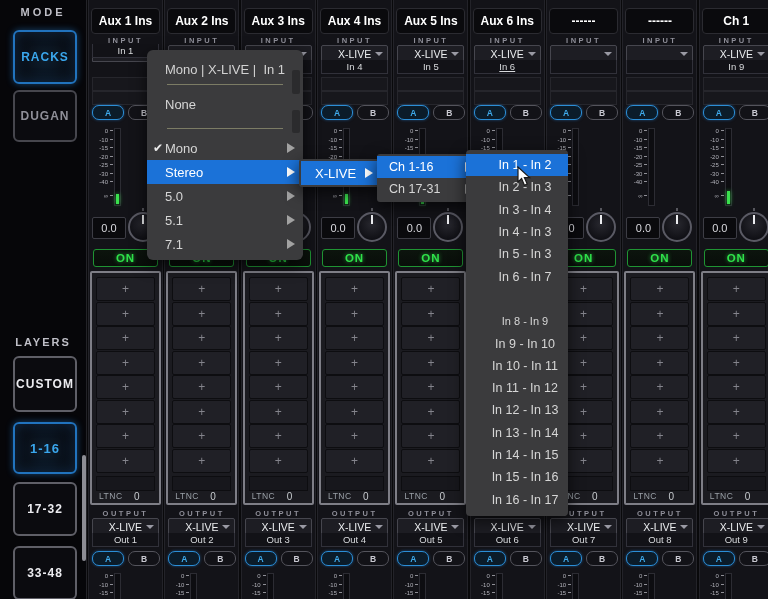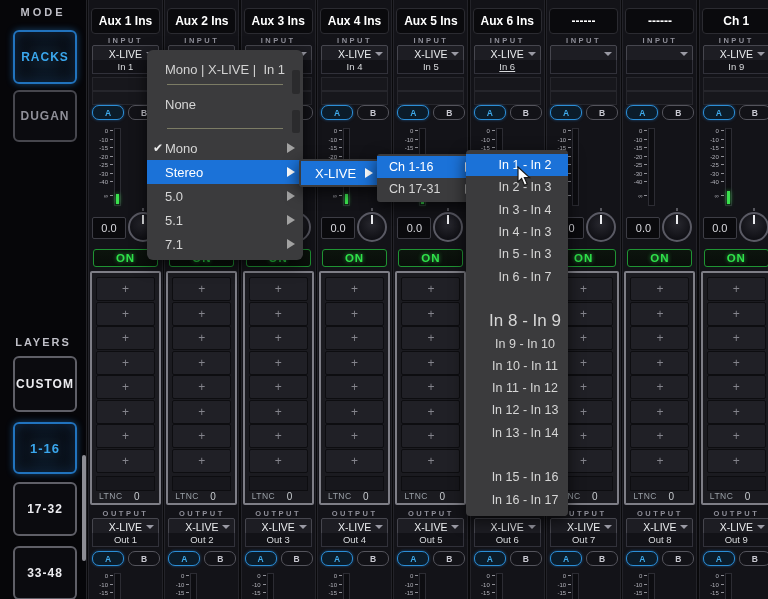--- a/index.html
+++ b/index.html
@@ -101,21 +101,21 @@
   #cursor{position:absolute;z-index:60;}
 </style>
 </head>
 <body>
 
 <div id="strips">
     <div class="strip" style="left: 88px;">
       <div class="sh">Aux 1 Ins</div>
       <div class="slab" style="top: 36px;">INPUT</div>
       <div class="ssel" style="top: 45px;">X-LIVE<div class="chev"></div></div>
-      <div class="ssrc" style="top: 60px; text-align: right;">In 1</div>
+      <div class="ssrc" style="top: 44px; text-align: right;">In 1</div>
       <div class="sblank" style="top: 77px;"></div>
       <div class="sblank" style="top: 91px;"></div>
       <div class="pill pa" style="top: 105px;">A</div>
       <div class="pill pb" style="top: 105px;">B</div>
       <div class="meter" style="top: 127px; height: 80px;">
         <div class="tick" style="top: 1px;">0</div>
         <div class="tick" style="top: 9.5px;">-10</div>
         <div class="tick" style="top: 18px;">-15</div>
         <div class="tick" style="top: 26.5px;">-20</div>
         <div class="tick" style="top: 35px;">-25</div>
@@ -613,25 +613,26 @@
     <div class="mrow" style="top: 24px; height: 22px; padding-left: 12px; font-size: 12.5px;">Ch 17-31<div class="arr" style="right: 5px;"></div></div>
   </div>
 
 <div class="menu" id="menu4" style="left:466px;top:150px;width:102px;height:366px;border-radius:4px;z-index:53;">
     <div class="mrow mcenter hl" style="top: 4px; height: 22.3px; font-size: 12.5px;">In 1 - In 2</div>
     <div class="mrow mcenter" style="top: 26.3px; height: 22.3px; font-size: 12.5px;">In 2 - In 3</div>
     <div class="mrow mcenter" style="top: 48.6px; height: 22.3px; font-size: 12.5px;">In 3 - In 4</div>
     <div class="mrow mcenter" style="top: 70.9px; height: 22.3px; font-size: 12.5px;">In 4 - In 3</div>
     <div class="mrow mcenter" style="top: 93.2px; height: 22.3px; font-size: 12.5px;">In 5 - In 3</div>
     <div class="mrow mcenter" style="top: 115.5px; height: 22.3px; font-size: 12.5px;">In 6 - In 7</div>
-    <div class="mrow mcenter" style="top: 160.1px; height: 22.3px; font-size: 17px;">In 8 - In 9</div>
+    <div class="mrow mcenter" style="top: 160.1px; height: 22.3px; font-size: 11px;">In 8 - In 9</div>
     <div class="mrow mcenter" style="top: 182.4px; height: 22.3px; font-size: 12.5px;">In 9 - In 10</div>
     <div class="mrow mcenter" style="top: 204.7px; height: 22.3px; font-size: 12.5px;">In 10 - In 11</div>
     <div class="mrow mcenter" style="top: 227px; height: 22.3px; font-size: 12.5px;">In 11 - In 12</div>
     <div class="mrow mcenter" style="top: 249.3px; height: 22.3px; font-size: 12.5px;">In 12 - In 13</div>
     <div class="mrow mcenter" style="top: 271.6px; height: 22.3px; font-size: 12.5px;">In 13 - In 14</div>
+    <div class="mrow mcenter" style="top: 293.9px; height: 22.3px; font-size: 12.5px;">In 14 - In 15</div>
     <div class="mrow mcenter" style="top: 316.2px; height: 22.3px; font-size: 12.5px;">In 15 - In 16</div>
     <div class="mrow mcenter" style="top: 338.5px; height: 22.3px; font-size: 12.5px;">In 16 - In 17</div>
   </div>
 
 <svg id="cursor" style="left:517px;top:166px;" width="15" height="21" viewBox="0 0 15 21">
   <path d="M1 1 L1 16 L4.6 12.6 L7.4 19.2 L10.2 18 L7.4 11.6 L12.6 11.6 Z" fill="#fdfdfd" stroke="#1a1a1a" stroke-width="1.2"></path>
 </svg>
 
 </body></html>

